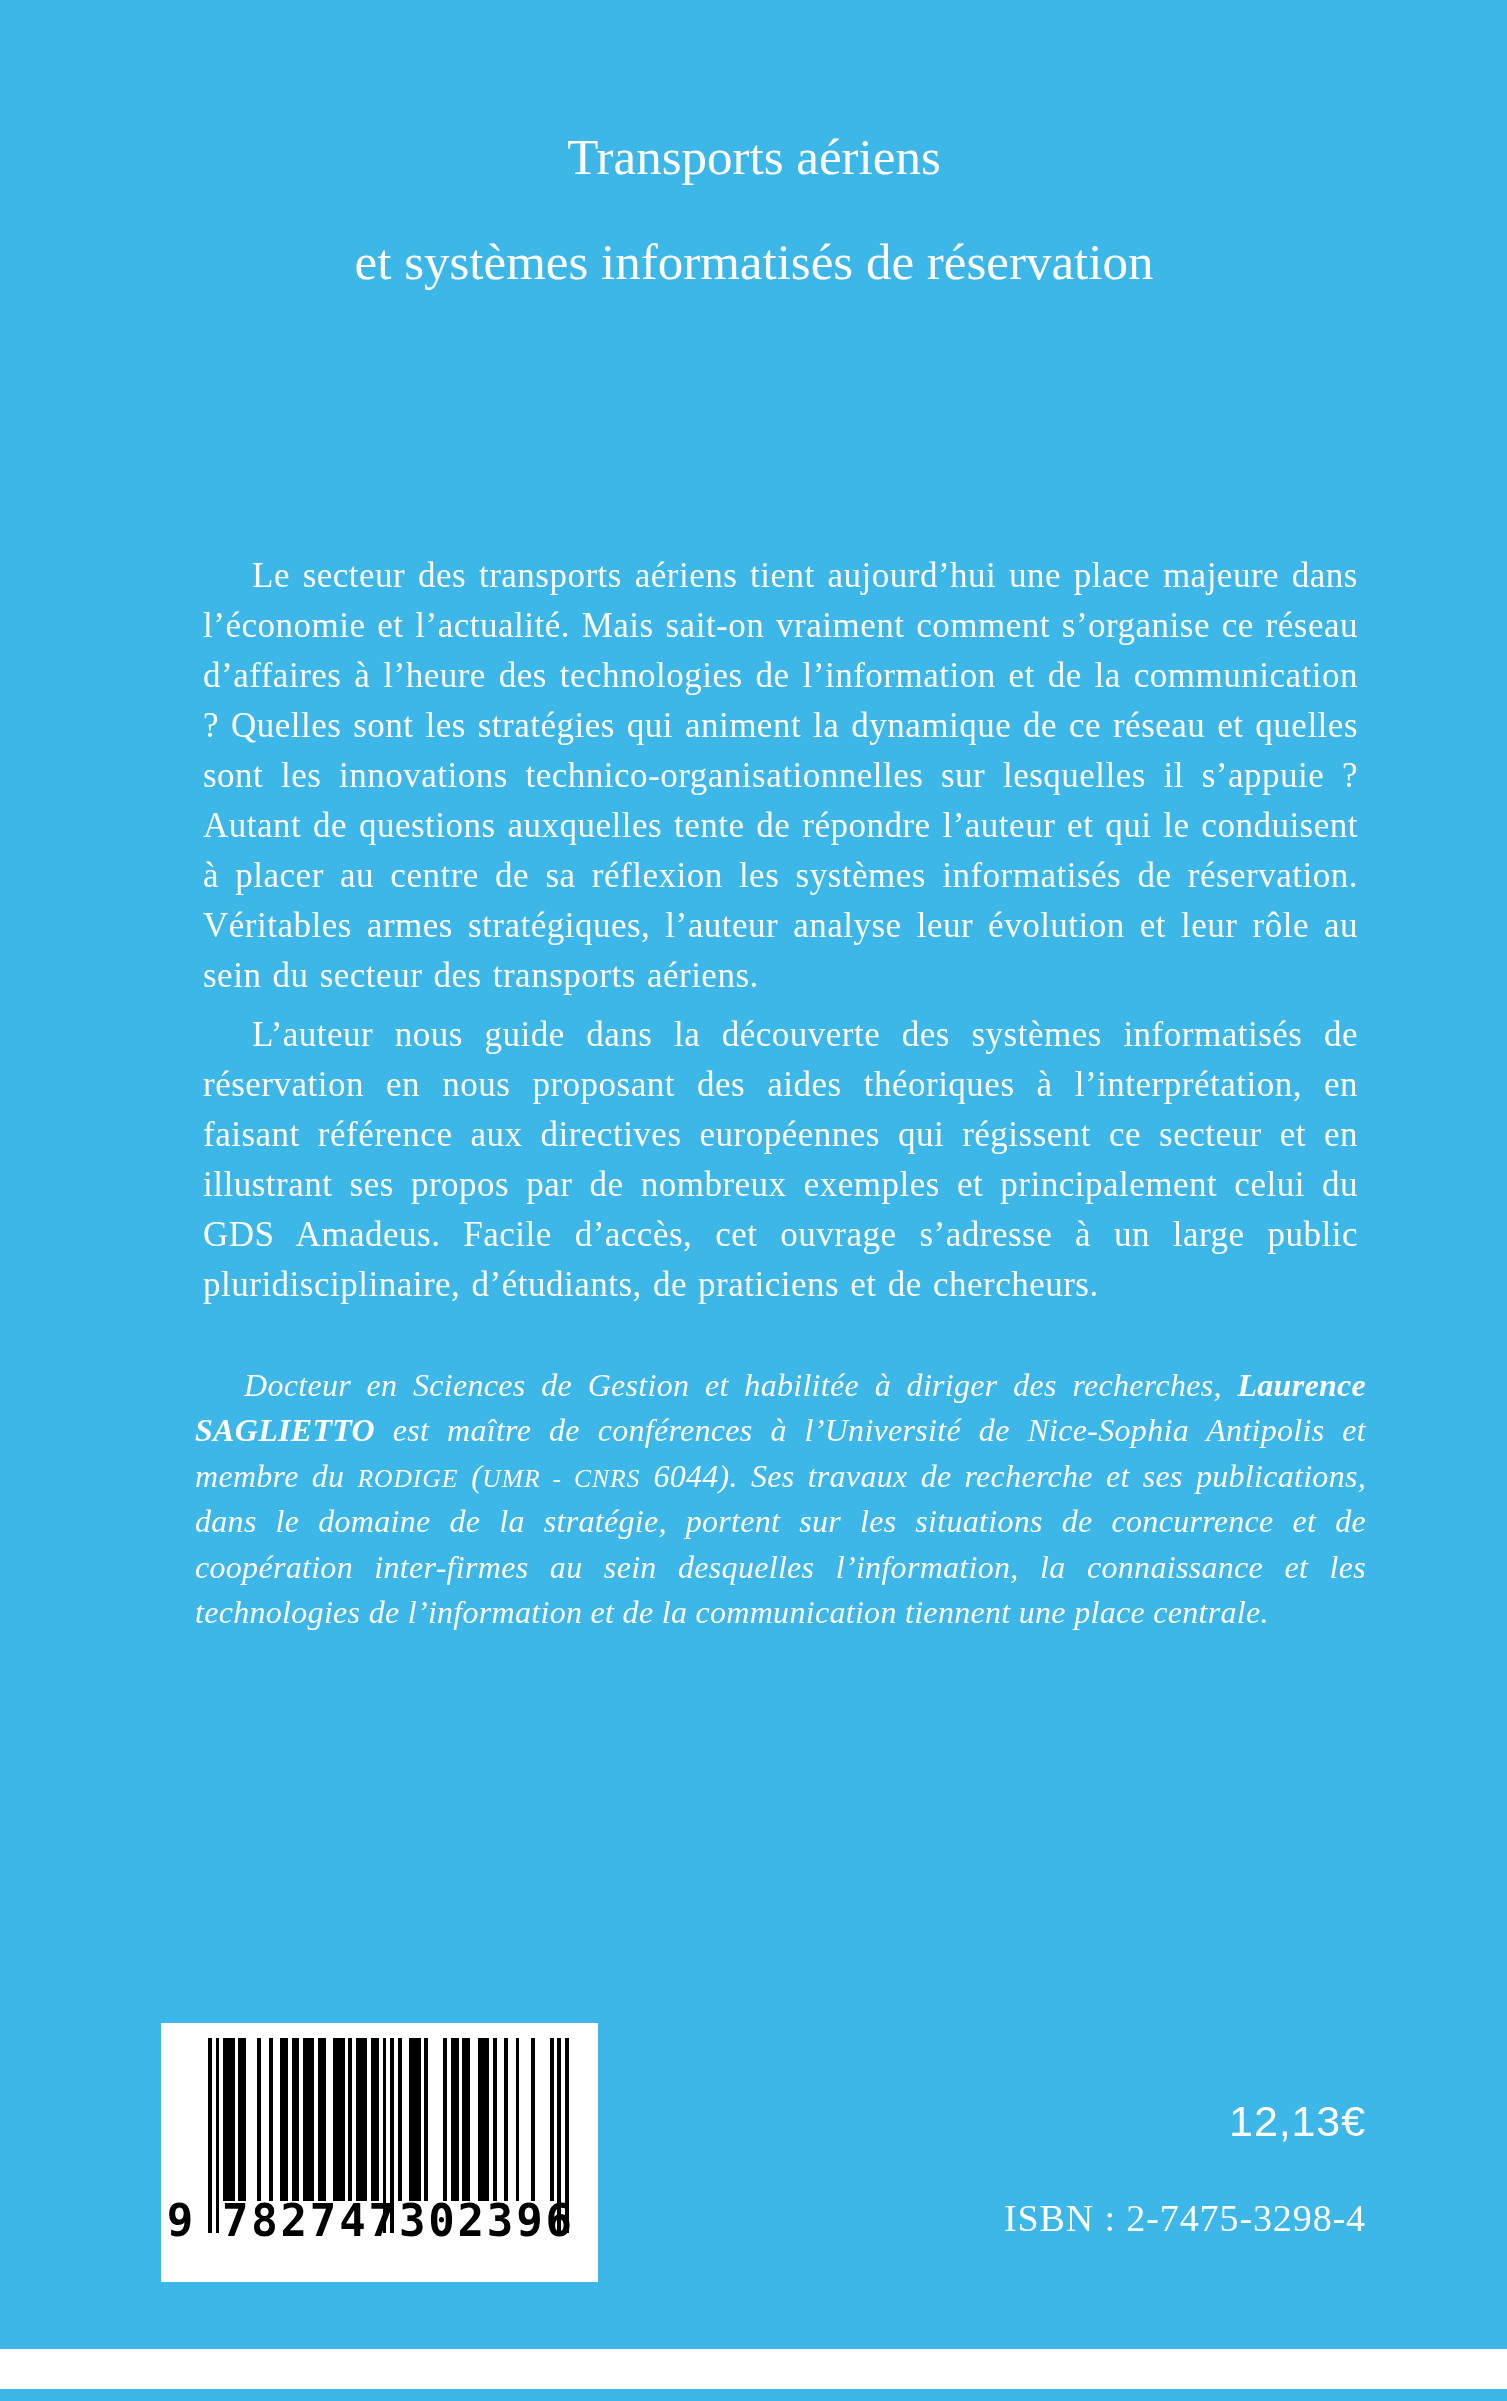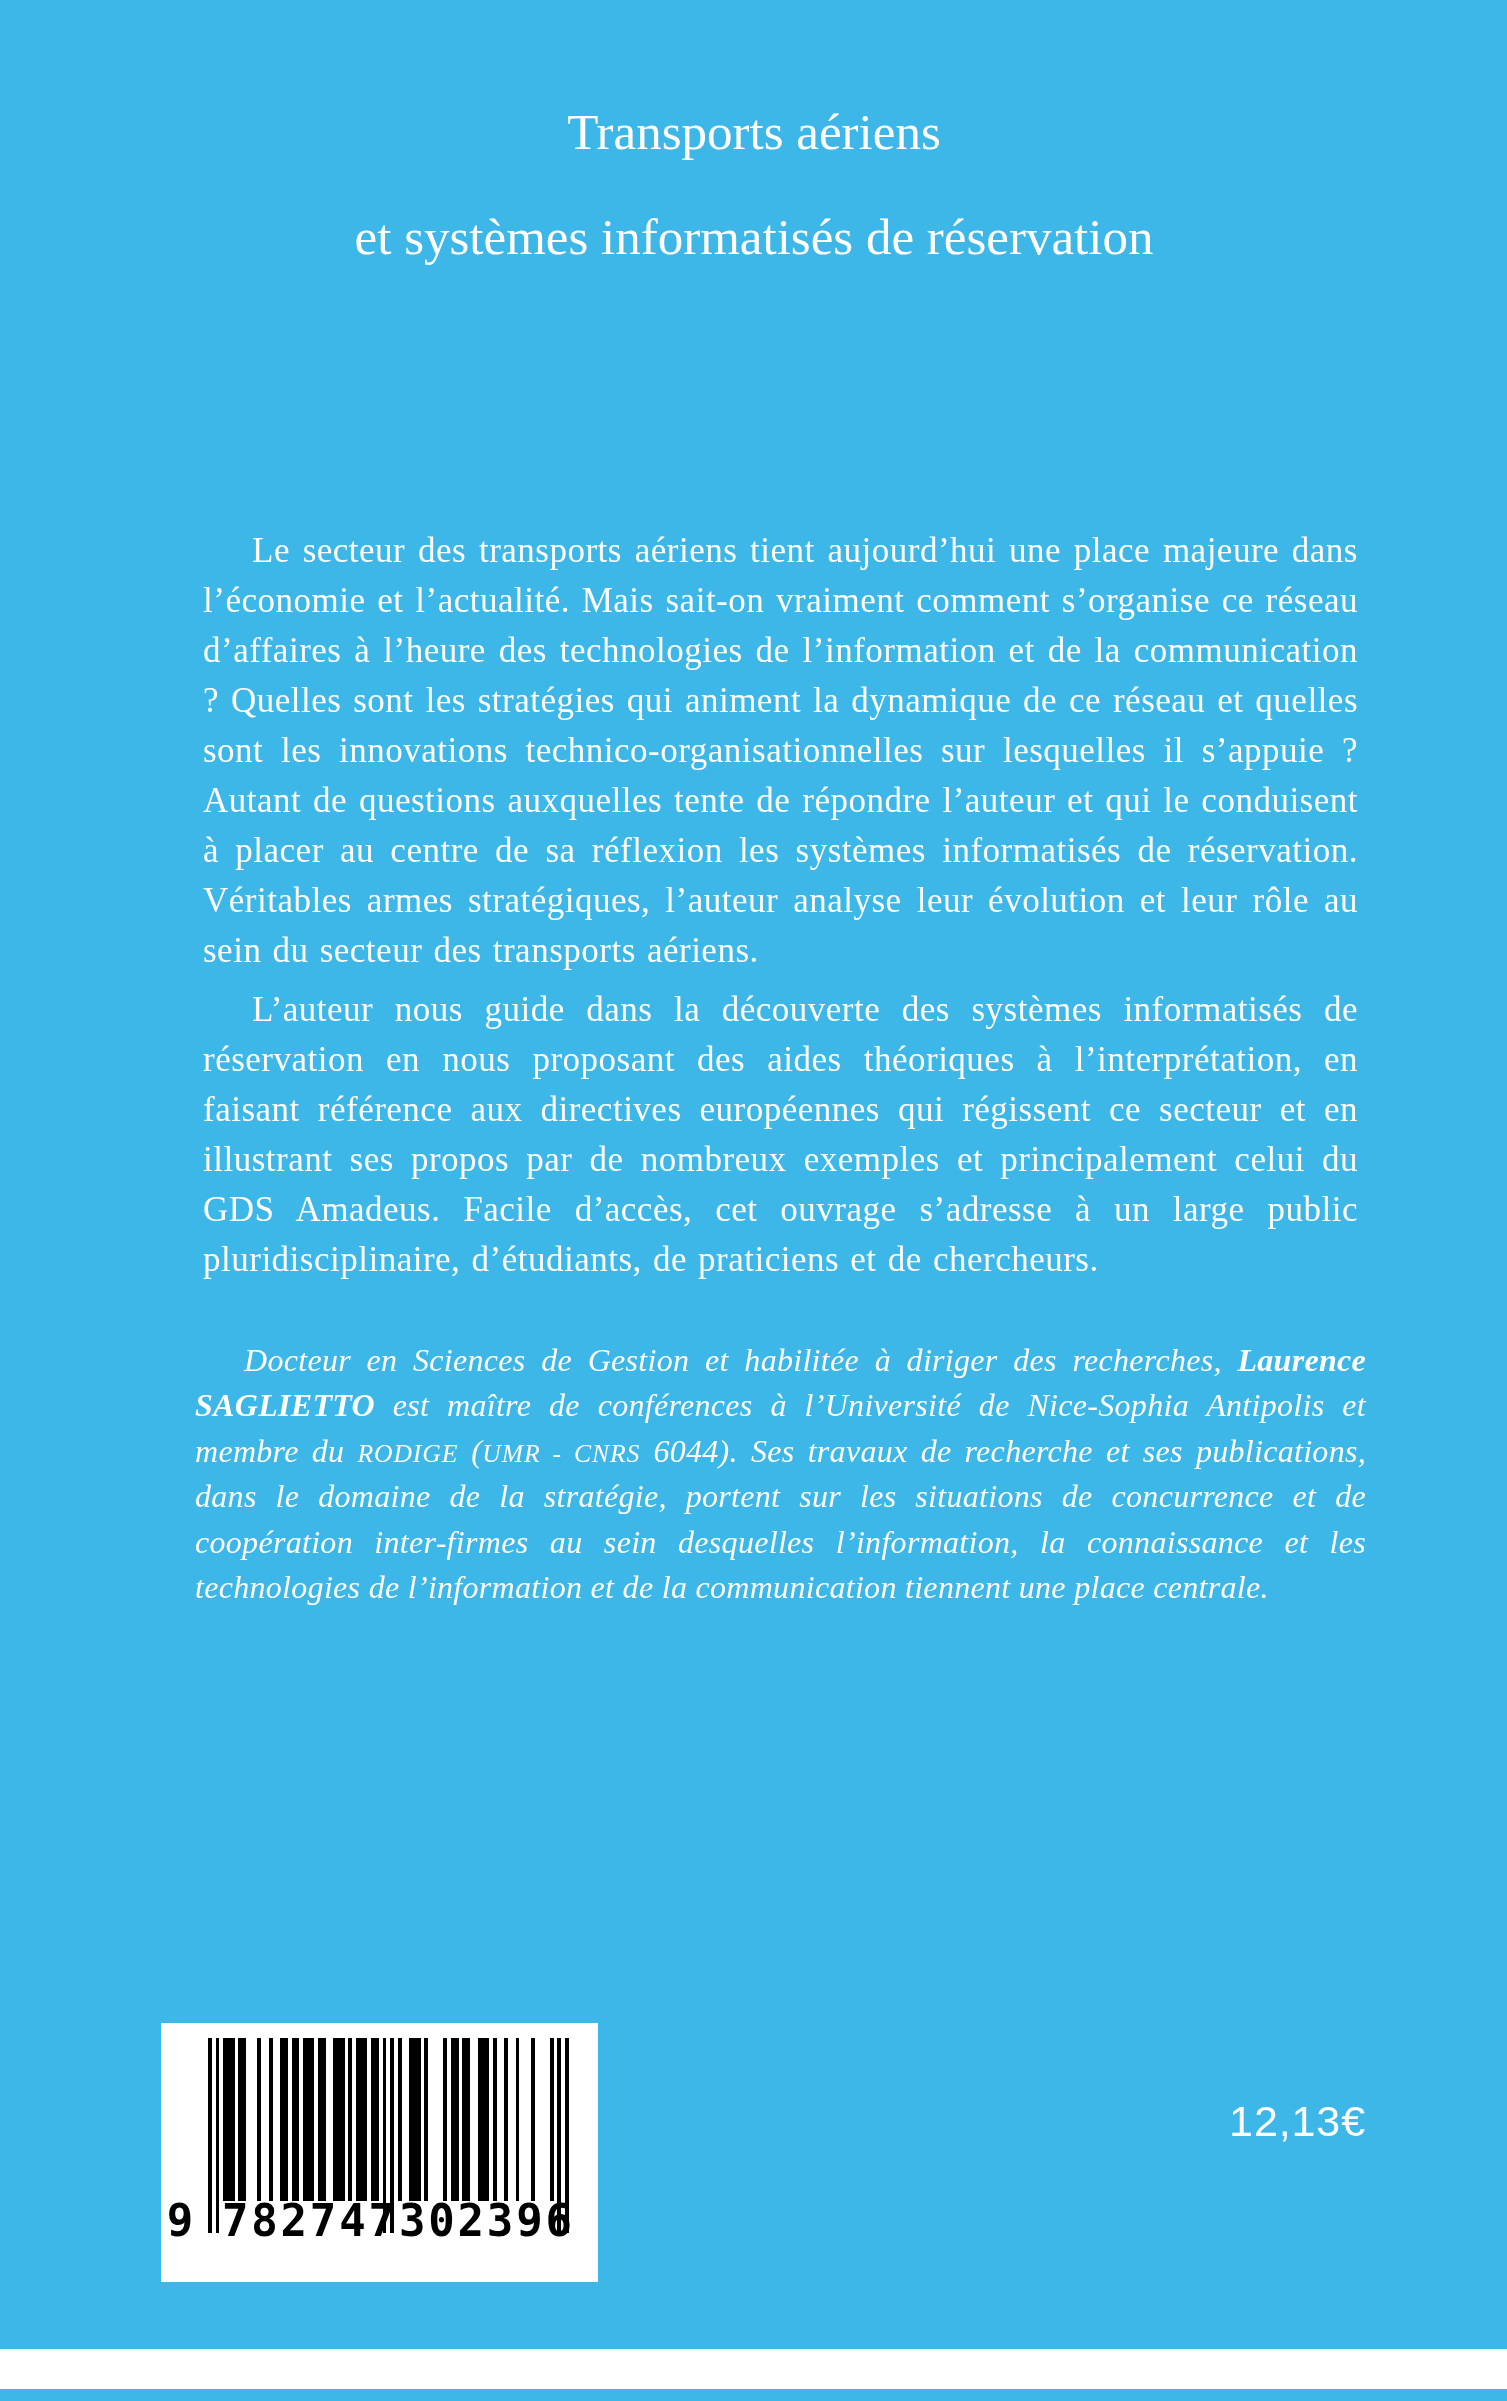--- a/index.html
+++ b/index.html
@@ -13,21 +13,21 @@
     position:relative;
     width:1508px;height:2402px;
     margin:0 auto;
     background:var(--bg);
     color:var(--fg);
     font-family:"Liberation Serif", serif;
     overflow:hidden;
   }
   
   .title-block{
-    padding-top:80px;
+    padding-top:105px;
     text-align:center;
     font-size:51px;
     line-height:2.05;
     font-weight:normal;
   }
   
   .synopsis{
     margin:237px 142px 0 195px;
     font-size:35px;
     line-height:1.43;
@@ -118,17 +118,18 @@
   <div class="barcode-box">
     <div class="bars" id="barcode-bars"><div class="m one guard" style="width: 3.8px;"></div><div class="m guard" style="width: 3.8px;"></div><div class="m one guard" style="width: 3.8px;"></div><div class="m" style="width: 3.8px;"></div><div class="m one" style="width: 3.8px;"></div><div class="m one" style="width: 3.8px;"></div><div class="m one" style="width: 3.8px;"></div><div class="m" style="width: 3.8px;"></div><div class="m one" style="width: 3.8px;"></div><div class="m one" style="width: 3.8px;"></div><div class="m" style="width: 3.8px;"></div><div class="m" style="width: 3.8px;"></div><div class="m" style="width: 3.8px;"></div><div class="m one" style="width: 3.8px;"></div><div class="m" style="width: 3.8px;"></div><div class="m" style="width: 3.8px;"></div><div class="m one" style="width: 3.8px;"></div><div class="m" style="width: 3.8px;"></div><div class="m" style="width: 3.8px;"></div><div class="m one" style="width: 3.8px;"></div><div class="m one" style="width: 3.8px;"></div><div class="m" style="width: 3.8px;"></div><div class="m one" style="width: 3.8px;"></div><div class="m one" style="width: 3.8px;"></div><div class="m" style="width: 3.8px;"></div><div class="m one" style="width: 3.8px;"></div><div class="m one" style="width: 3.8px;"></div><div class="m one" style="width: 3.8px;"></div><div class="m" style="width: 3.8px;"></div><div class="m one" style="width: 3.8px;"></div><div class="m one" style="width: 3.8px;"></div><div class="m" style="width: 3.8px;"></div><div class="m" style="width: 3.8px;"></div><div class="m one" style="width: 3.8px;"></div><div class="m one" style="width: 3.8px;"></div><div class="m one" style="width: 3.8px;"></div><div class="m" style="width: 3.8px;"></div><div class="m one" style="width: 3.8px;"></div><div class="m" style="width: 3.8px;"></div><div class="m one" style="width: 3.8px;"></div><div class="m one" style="width: 3.8px;"></div><div class="m one" style="width: 3.8px;"></div><div class="m" style="width: 3.8px;"></div><div class="m one" style="width: 3.8px;"></div><div class="m one" style="width: 3.8px;"></div><div class="m guard" style="width: 3.8px;"></div><div class="m one guard" style="width: 3.8px;"></div><div class="m guard" style="width: 3.8px;"></div><div class="m one guard" style="width: 3.8px;"></div><div class="m guard" style="width: 3.8px;"></div><div class="m one" style="width: 3.8px;"></div><div class="m" style="width: 3.8px;"></div><div class="m" style="width: 3.8px;"></div><div class="m one" style="width: 3.8px;"></div><div class="m one" style="width: 3.8px;"></div><div class="m one" style="width: 3.8px;"></div><div class="m" style="width: 3.8px;"></div><div class="m one" style="width: 3.8px;"></div><div class="m" style="width: 3.8px;"></div><div class="m" style="width: 3.8px;"></div><div class="m" style="width: 3.8px;"></div><div class="m" style="width: 3.8px;"></div><div class="m one" style="width: 3.8px;"></div><div class="m" style="width: 3.8px;"></div><div class="m one" style="width: 3.8px;"></div><div class="m one" style="width: 3.8px;"></div><div class="m" style="width: 3.8px;"></div><div class="m one" style="width: 3.8px;"></div><div class="m one" style="width: 3.8px;"></div><div class="m" style="width: 3.8px;"></div><div class="m" style="width: 3.8px;"></div><div class="m one" style="width: 3.8px;"></div><div class="m one" style="width: 3.8px;"></div><div class="m one" style="width: 3.8px;"></div><div class="m" style="width: 3.8px;"></div><div class="m one" style="width: 3.8px;"></div><div class="m" style="width: 3.8px;"></div><div class="m" style="width: 3.8px;"></div><div class="m one" style="width: 3.8px;"></div><div class="m" style="width: 3.8px;"></div><div class="m" style="width: 3.8px;"></div><div class="m one" style="width: 3.8px;"></div><div class="m" style="width: 3.8px;"></div><div class="m" style="width: 3.8px;"></div><div class="m" style="width: 3.8px;"></div><div class="m one" style="width: 3.8px;"></div><div class="m" style="width: 3.8px;"></div><div class="m" style="width: 3.8px;"></div><div class="m" style="width: 3.8px;"></div><div class="m" style="width: 3.8px;"></div><div class="m one" style="width: 3.8px;"></div><div class="m" style="width: 3.8px;"></div><div class="m one guard" style="width: 3.8px;"></div><div class="m guard" style="width: 3.8px;"></div><div class="m one guard" style="width: 3.8px;"></div></div>
     <div class="digits">
       <span class="d-first">9</span>
       <span class="d-g1">782747</span>
       <span class="d-g2">302396</span>
     </div>
   </div>
 
   <div class="price">12,13€</div>
+  <div class="isbn">ISBN : 2-7475-3298-4</div>
 
   <div class="bottom-strip"></div>
 
 </div>
 
 
 </body></html>

